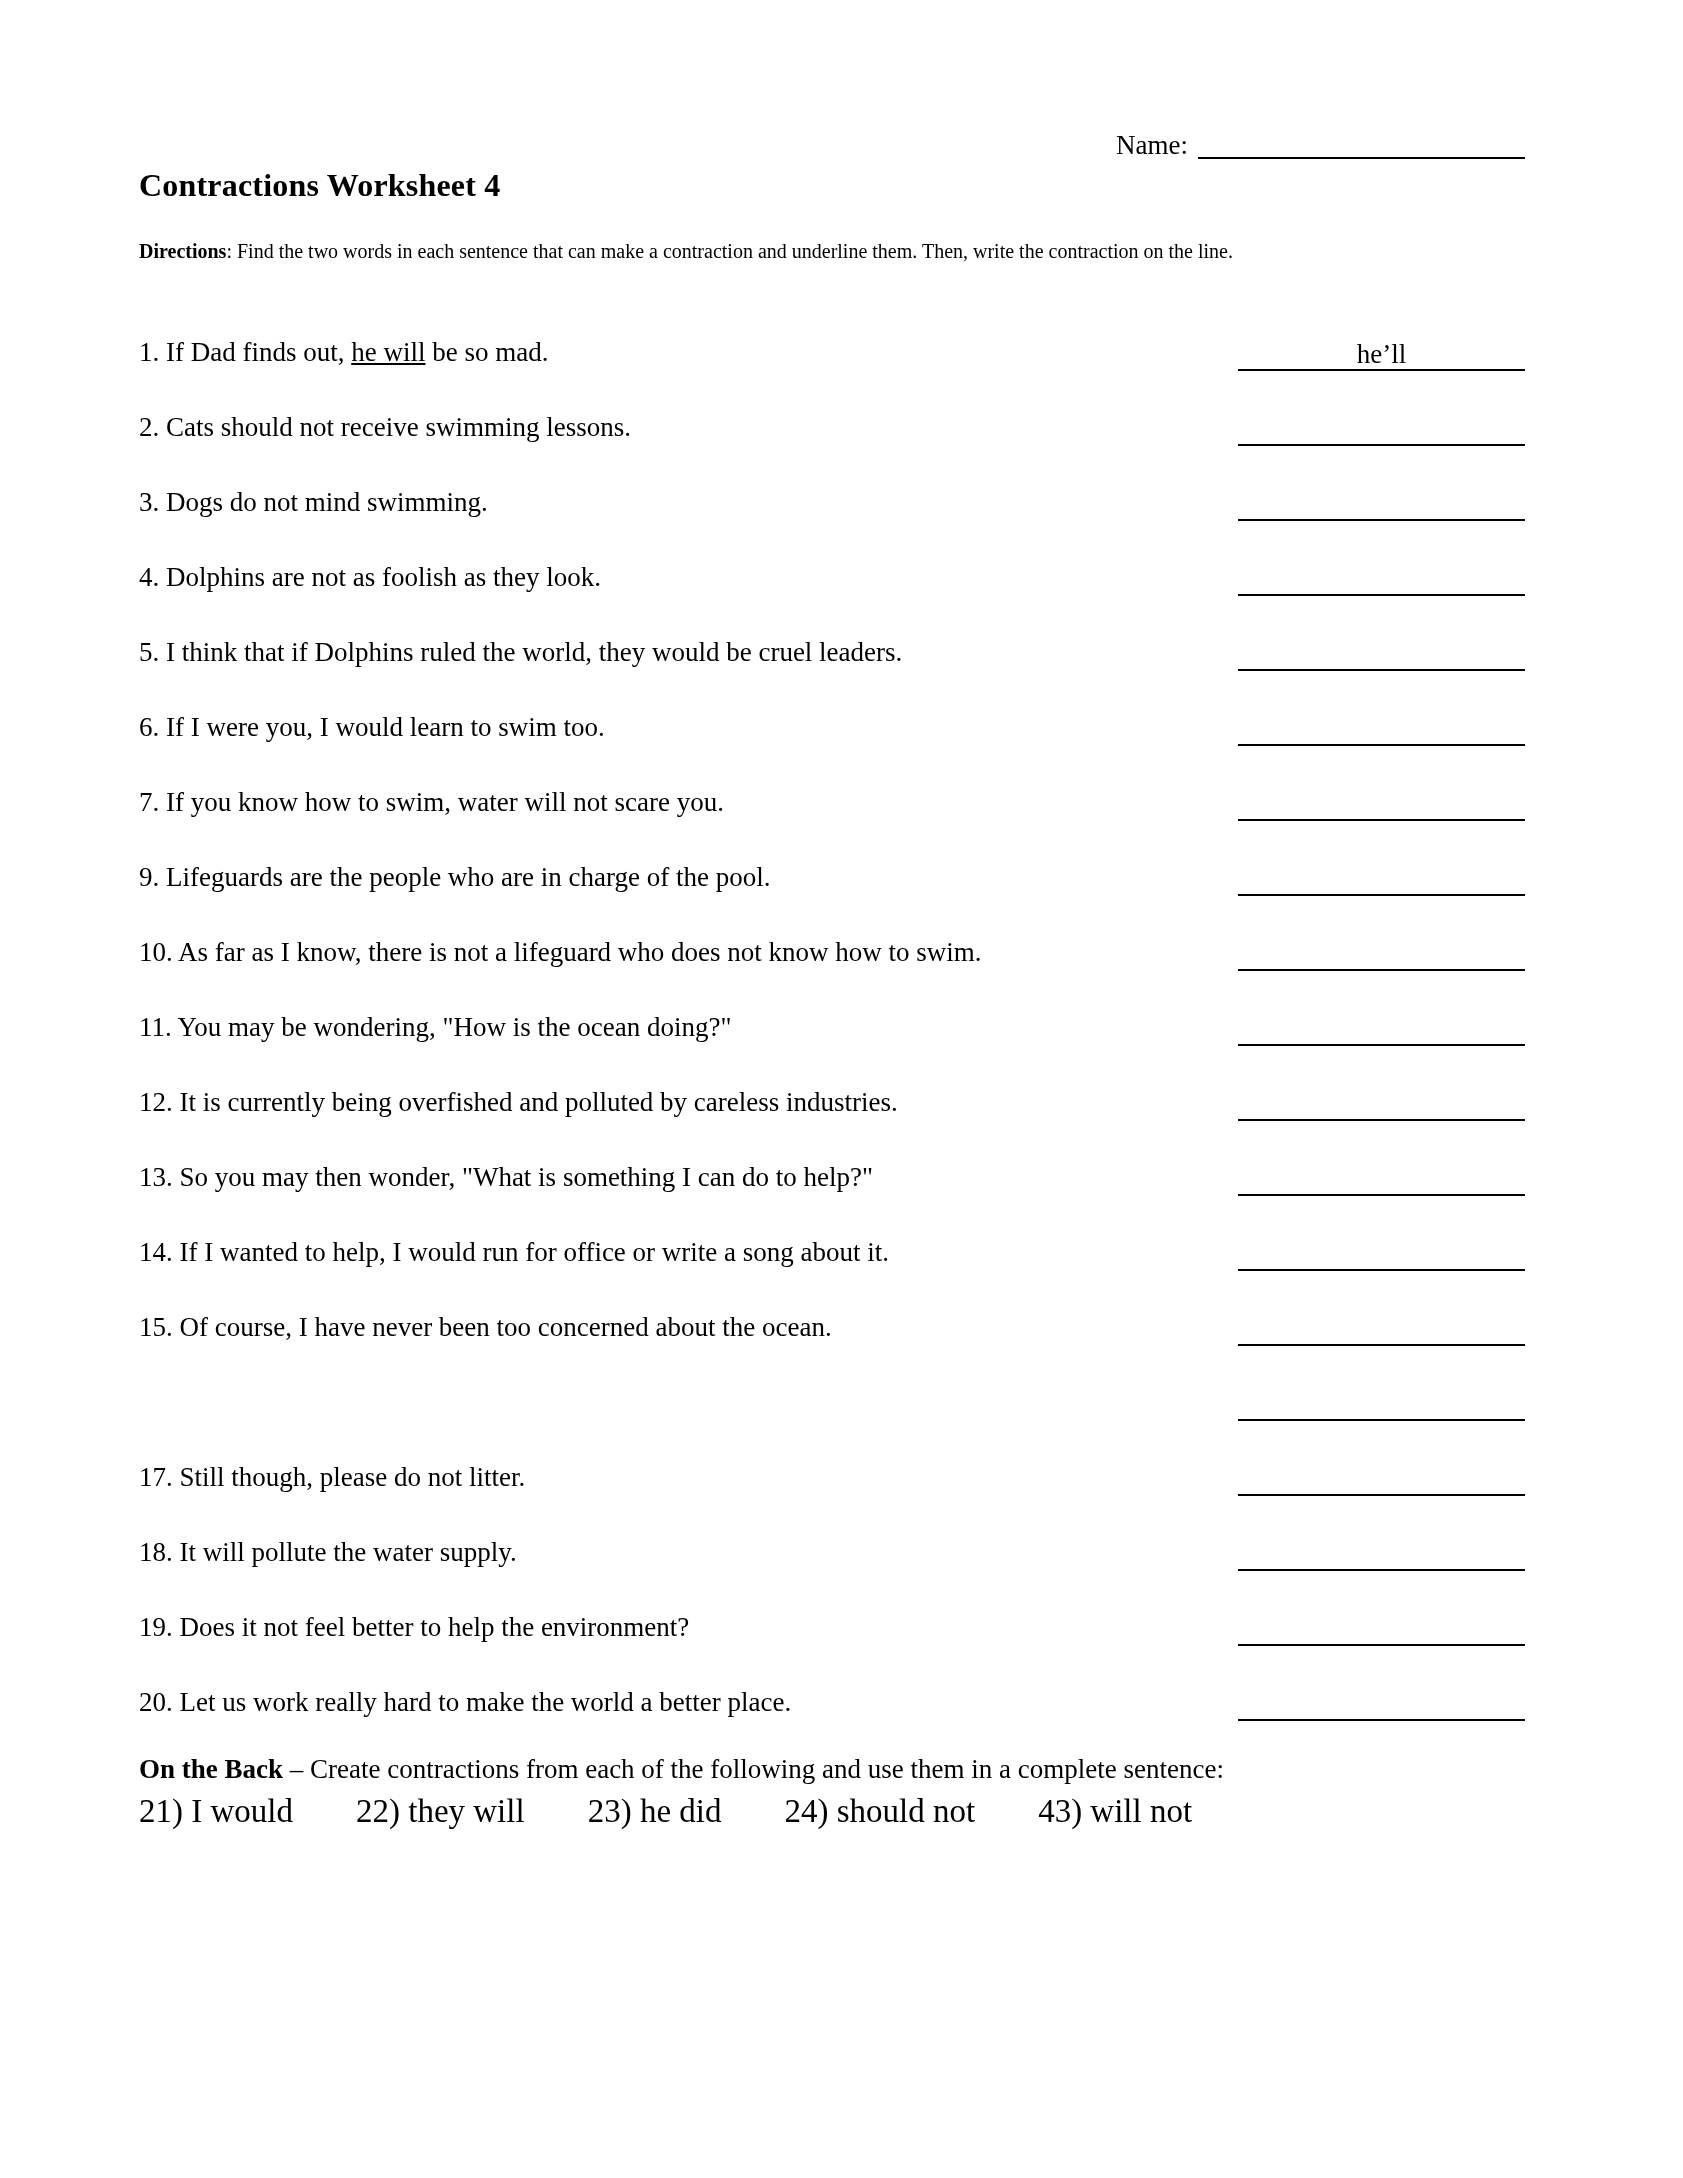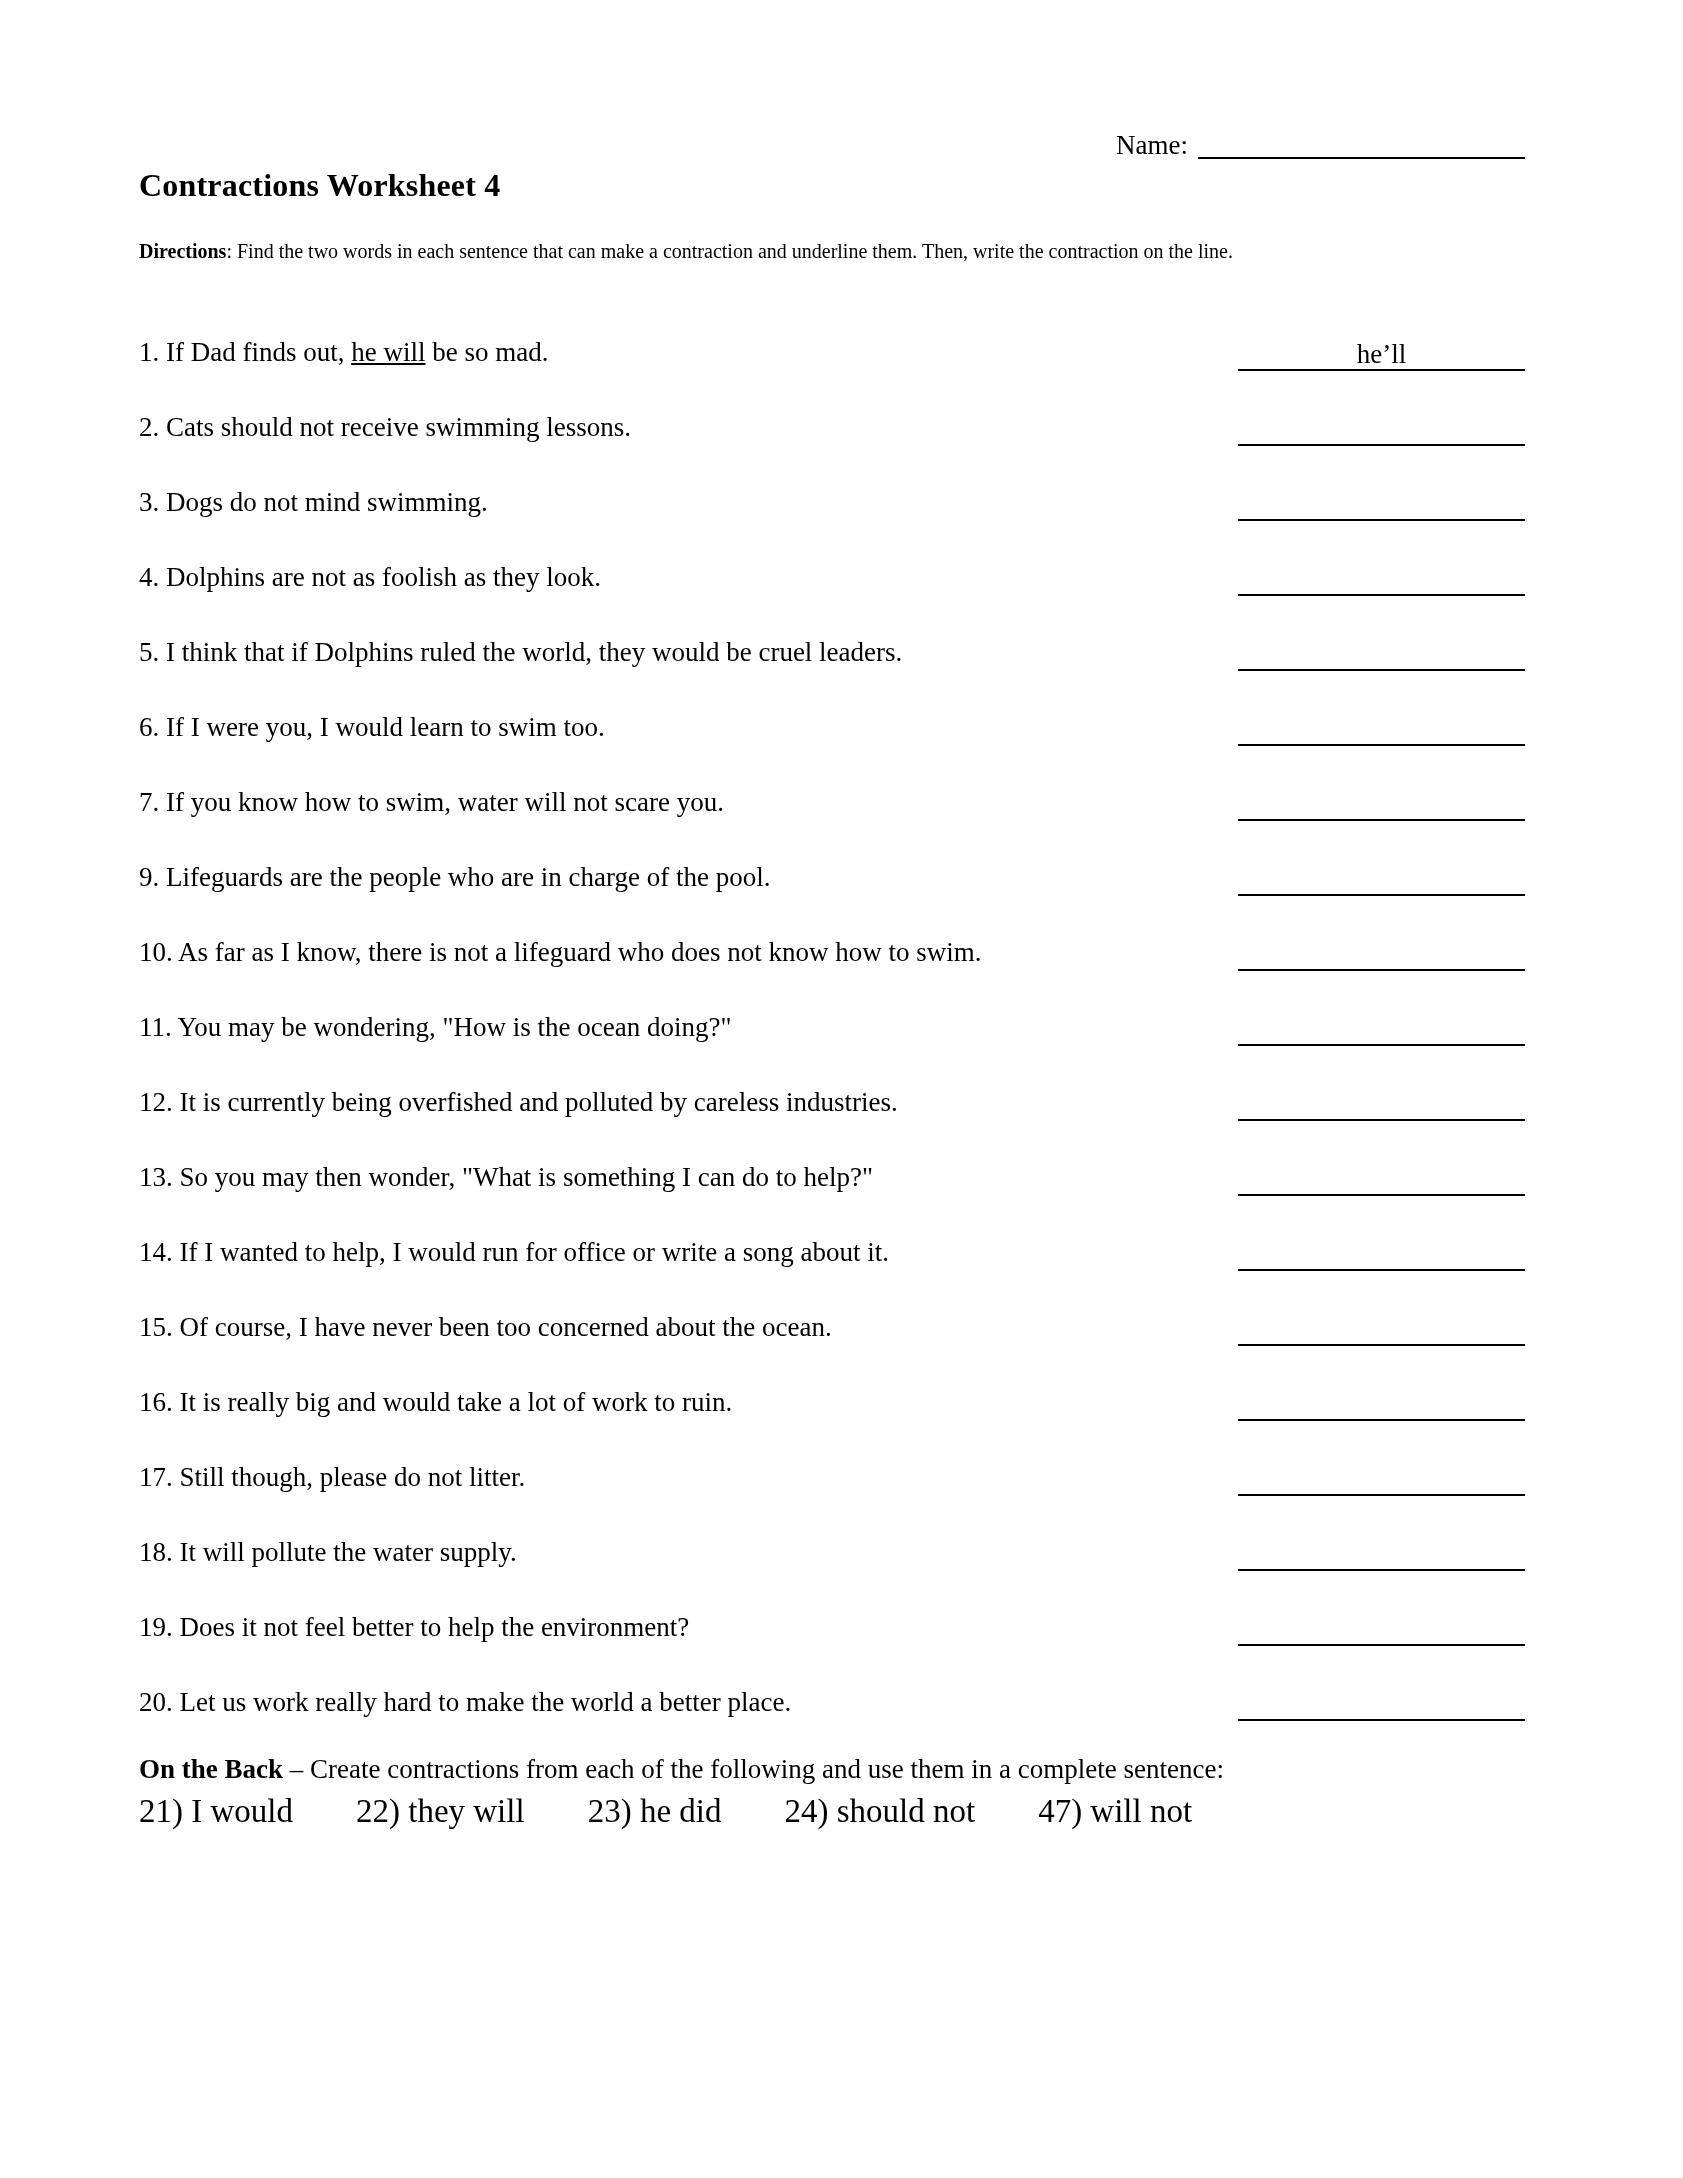--- a/index.html
+++ b/index.html
@@ -241,24 +241,20 @@
 
       <div class="item">
         <div class="item-text">
           <span>15.</span>
           <span>Of course, I have never been too concerned about the ocean.</span>
         </div>
         <div class="answer"><span class="answer-filled"></span></div>
       </div>
 
       <div class="item">
-        <div class="item-text">
-          <span>16.</span>
-          <span>It is really big and would take a lot of work to ruin.</span>
-        </div>
         <div class="answer"><span class="answer-filled"></span></div>
       </div>
 
       <div class="item">
         <div class="item-text">
           <span>17.</span>
           <span>Still though, please do not litter.</span>
         </div>
         <div class="answer"><span class="answer-filled"></span></div>
       </div>
@@ -289,19 +285,19 @@
 
     </div>
 
     <div class="back">
       <b>On the Back</b><span> – Create contractions from each of the following and use them in a complete sentence:</span>
       <div class="back-list">
         <span>21)  I would</span>
         <span>22)  they will</span>
         <span>23)  he did</span>
         <span>24)  should not</span>
-        <span>47)  will not</span>
+        <span>43)  will not</span>
       </div>
     </div>
 
   </div>
 </div>
 
 
 </body></html>

